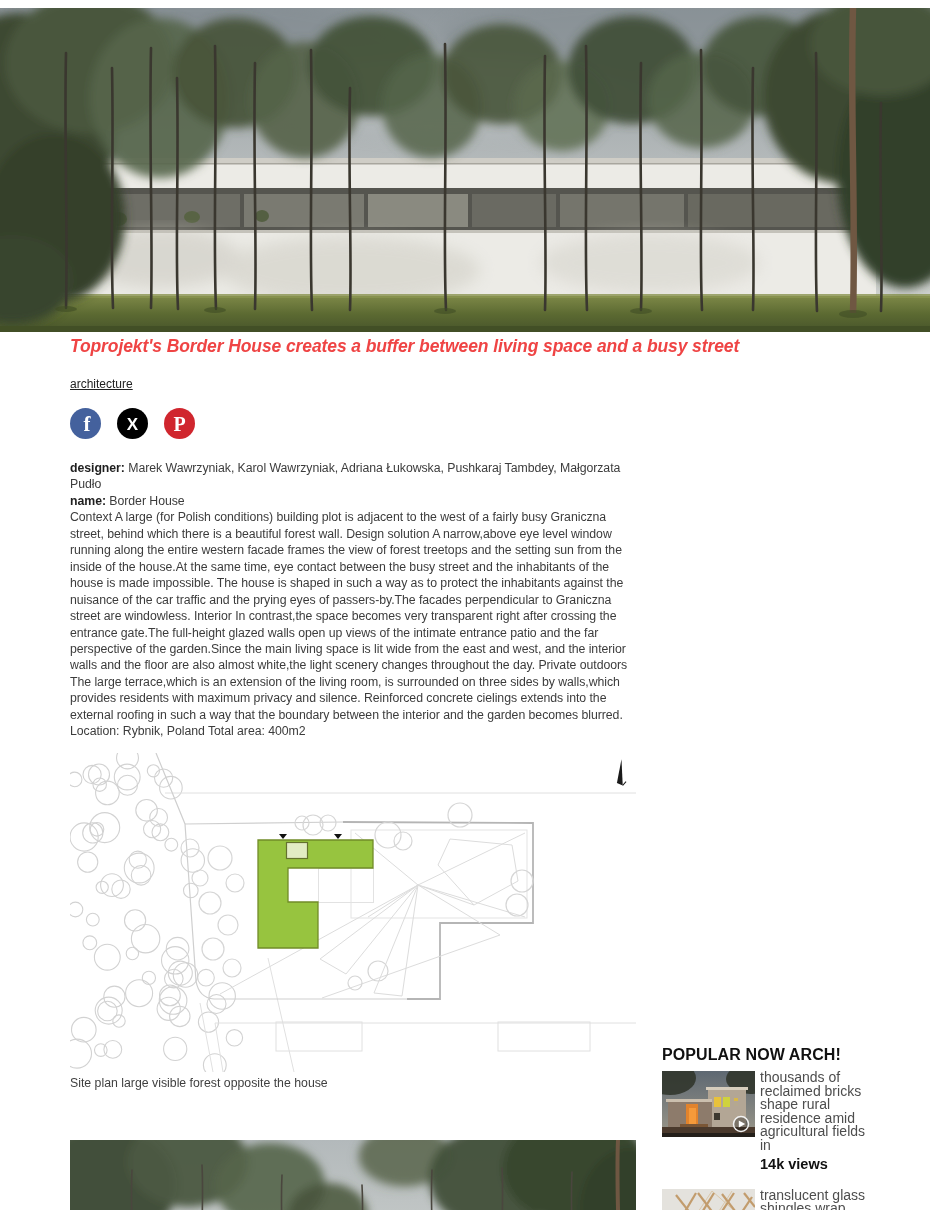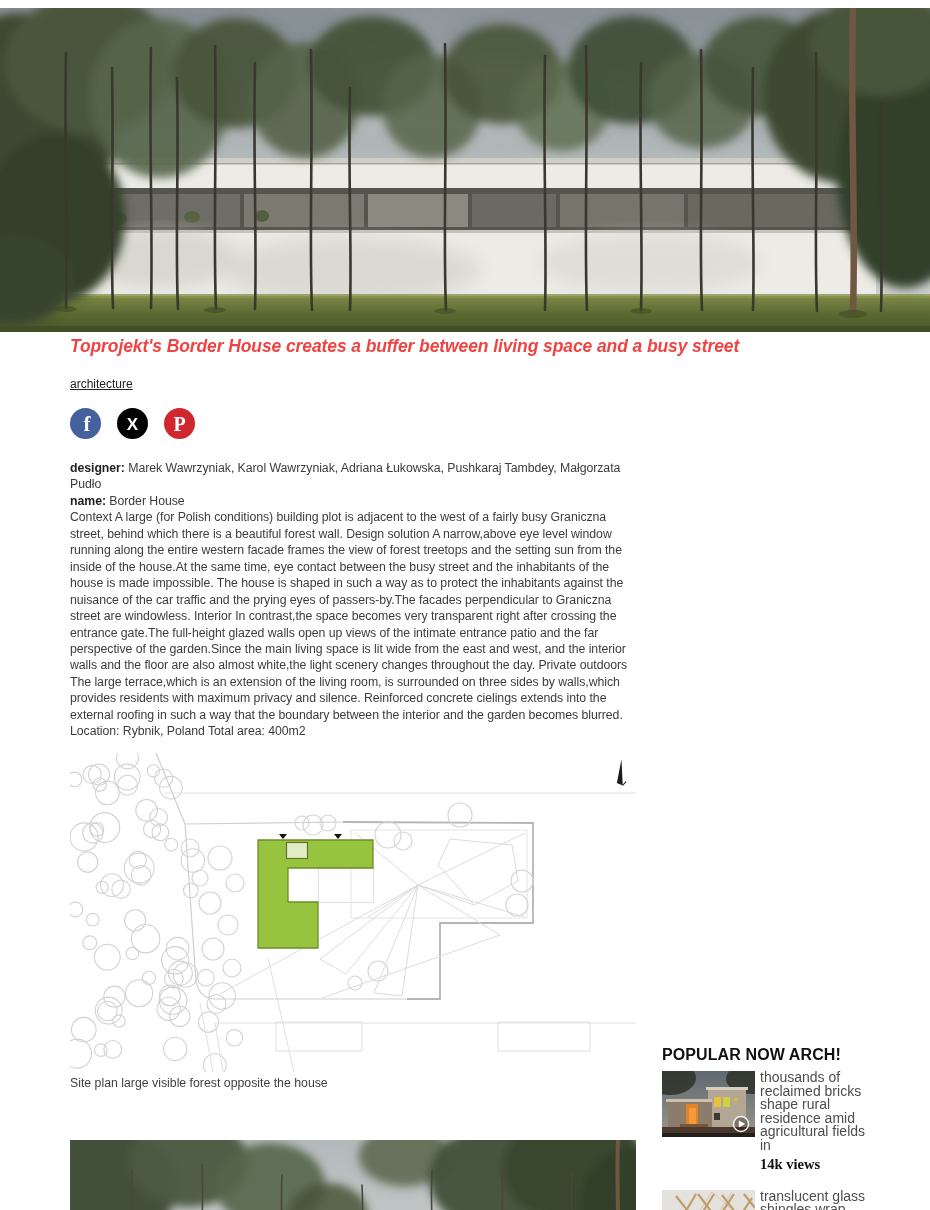--- a/index.html
+++ b/index.html
@@ -34,21 +34,21 @@
   .second-image { position:absolute; left:70px; top:1140px; width:566px; height:120px; overflow:hidden; }
 
   .sidebar { position:absolute; left:662px; top:1046px; width:206px; }
   .sidebar-heading { font-size:16px; font-weight:700; color:#111; letter-spacing:0.1px; }
   .side-item { display:flex; align-items:flex-start; gap:5px; cursor:pointer; }
   .side-item.first { margin-top:7px; }
   .side-item.second { margin-top:17px; }
   .thumb { width:93px; height:66px; flex:0 0 93px; position:relative; overflow:hidden; }
   .side-text { flex:1; }
   .side-title { font-size:14px; line-height:13.6px; color:#4d4d4d; }
-  .side-views { margin-top:3px; font-size:14.5px; font-weight:700; color:#111;font-family:Liberation Serif, serif; }
+  .side-views { margin-top:3px; font-size:14.5px; font-weight:700; color:#111; }
 </style>
 </head>
 <body>
 
 <div id="page">
 
   <div class="hero">
     <svg width="930" height="324" viewBox="0 0 930 324">
       <defs>
         <linearGradient id="sky" x1="0" y1="0" x2="0" y2="1">

